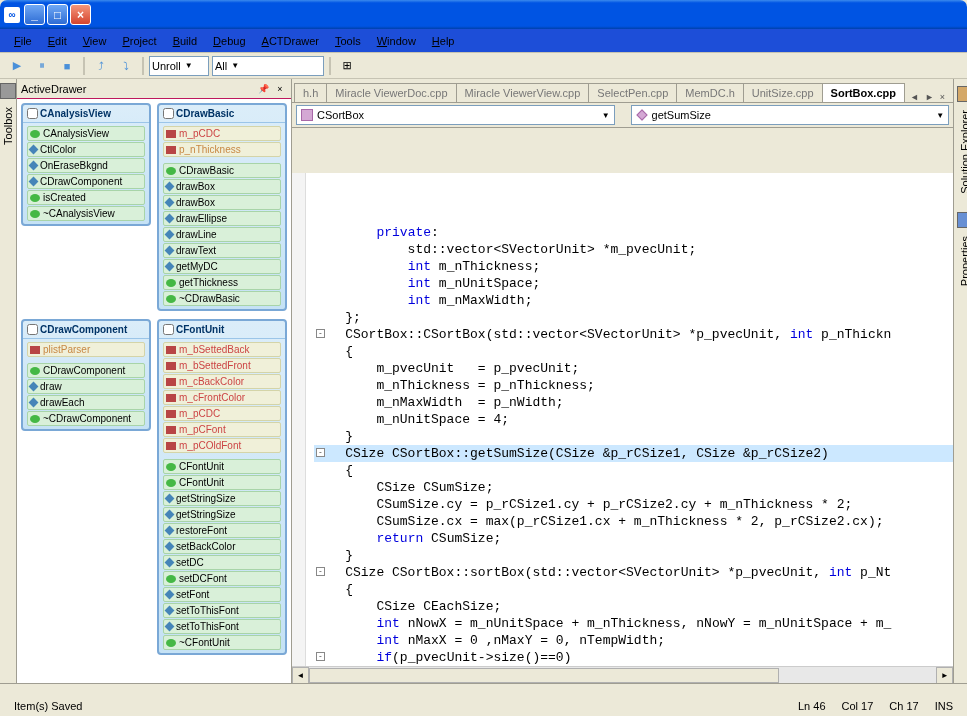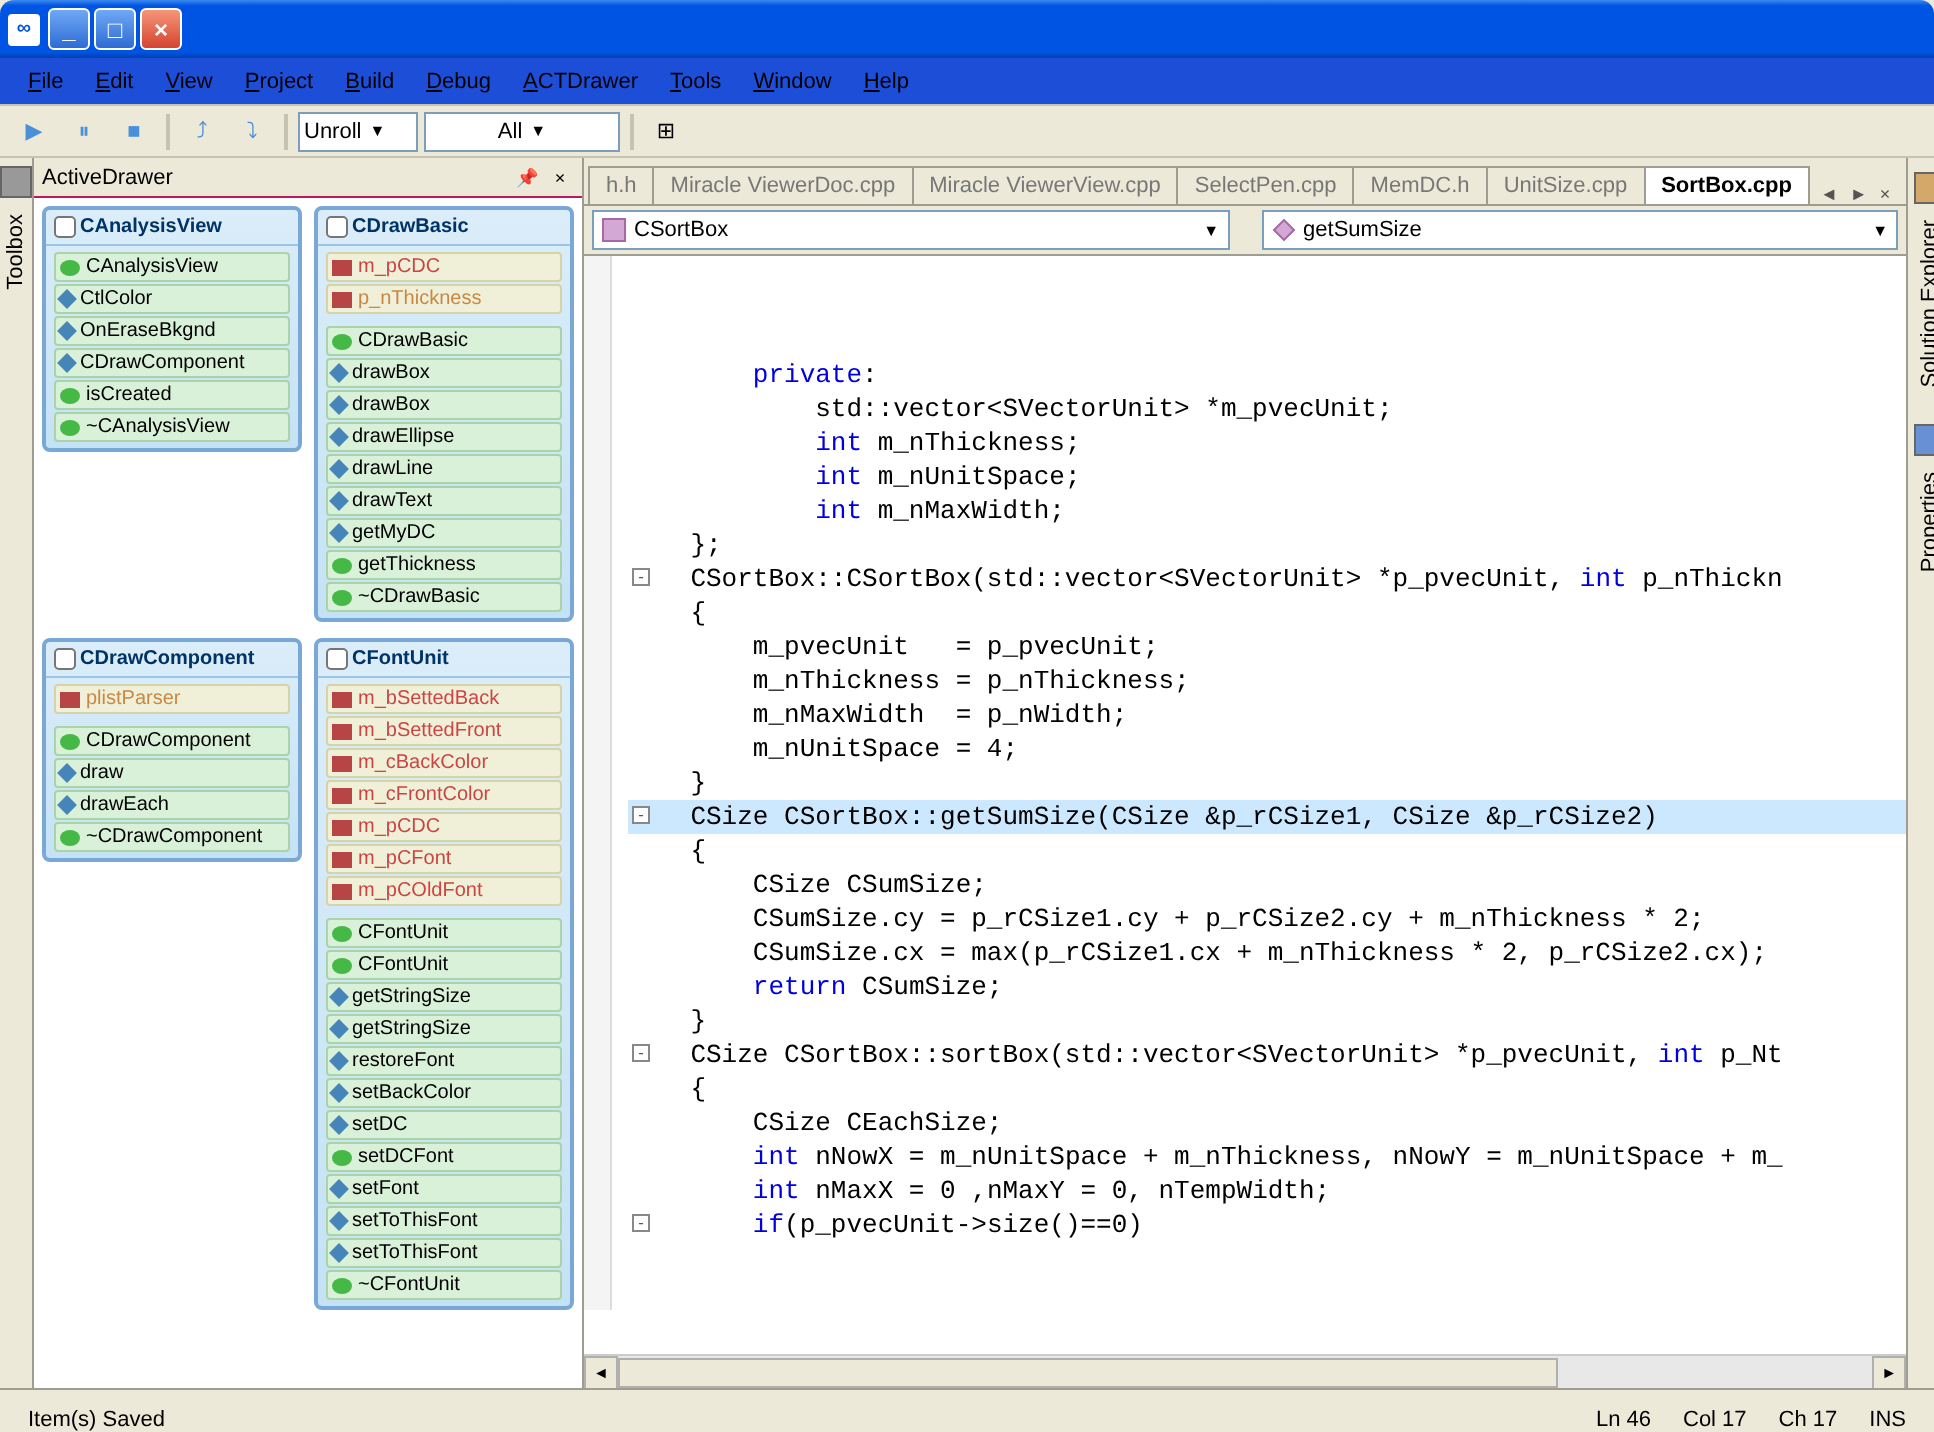--- a/index.html
+++ b/index.html
@@ -63,34 +63,34 @@
 .filetab.active { background: white; color: black; font-weight: bold; z-index: 1; }
 .tab-nav { margin-left: auto; display: flex; align-items: center; padding: 0 4px; gap: 2px;}
 .tab-nav span { font-size: 9px; padding: 0 2px; color: #555;}
 
 .combo-row { display: flex; background: #ece9d8; padding: 2px 4px; gap: 16px; border-bottom: 1px solid #9f9d91; }
 .editor-combo { flex: 1; background: white; border: 1px solid #7b9ebd; height: 20px; display: flex; align-items: center; padding: 0 4px; font-size: 11px; }
 .editor-combo .ico { width: 12px; height: 12px; margin-right: 4px; background: #d4a8d4; border: 1px solid #a868a8; }
 .editor-combo .ico.pink { background: #d4a8d4; transform: rotate(45deg); width: 8px; height: 8px; margin-right: 6px; margin-left: 2px;}
 .editor-combo .arrow { margin-left: auto; font-size: 8px; }
 
-.code-area { flex: 1; background: white; overflow: auto; position: relative; }
+.code-area { flex: 1; background: white; overflow: auto; position: relative; margin-top: 45px; }
 .code { font-family: "Courier New", monospace; font-size: 13px; line-height: 17px; white-space: pre; padding-left: 8px; position: relative; }
 .gutter { position: absolute; left: 0; top: 0; width: 14px; height: 100%; background: #f4f4f4; border-right: 1px solid #ddd; }
 .code-content { margin-left: 14px; }
 .fold { position: absolute; left: 2px; width: 9px; height: 9px; border: 1px solid #888; background: white; font-size: 8px; line-height: 7px; text-align: center; color: #555; font-family: monospace; }
 .kw { color: #0000dd; }
 .hl { background: #cce8ff; }
 
 
 .rvtab { width: 22px; background: #ece9d8; border-left: 1px solid #9f9d91; display: flex; flex-direction: column; align-items: center; padding-top: 4px; }
 .rvtab-item { display: flex; flex-direction: column; align-items: center; margin-bottom: 8px; border: 1px solid transparent; padding: 2px;}
 
 
-.statusbar { height: 22px; background: #ece9d8; border-top: 1px solid #9f9d91; display: flex; align-items: flex-end; padding: 0 6px; font-size: 11px; }
+.statusbar { height: 22px; background: #ece9d8; border-top: 1px solid #9f9d91; display: flex; align-items: flex-start; padding: 16px 6px; font-size: 11px; }
 .status-cell { padding: 0 8px; }
 .status-spacer { flex: 1; }
 
 
 .hscroll { height: 17px; background: #e8e8e8; border-top: 1px solid #ccc; display: flex; }
 .hscroll-btn { width: 17px; height: 17px; background: #ece9d8; border: 1px solid #b0b0b0; display: flex; align-items: center; justify-content: center; font-size: 8px; }
 .hscroll-track { flex: 1; position: relative; }
 .hscroll-thumb { position: absolute; height: 15px; top: 1px; background: #ece9d8; border: 1px solid #b0b0b0; left: 0; width: 75%; }
 </style>
 </head>
@@ -123,21 +123,21 @@
   <div class="tool-btn" style="color:#4a90d9;">⏸</div>
   <div class="tool-btn" style="color:#4a90d9;">■</div>
   <div class="tool-sep"></div>
   <div class="tool-btn" style="color:#4a90d9;">⤴</div>
   <div class="tool-btn" style="color:#4a90d9;">⤵</div>
   <div class="tool-sep"></div>
   <div class="tool-combo" style="width:60px;">
     <span>Unroll</span>
     <span class="arrow">▼</span>
   </div>
-  <div class="tool-combo" style="width:98px;justify-content:center;">
+  <div class="tool-combo" style="width:112px;">
     <span>All</span>
     <span class="arrow">▼</span>
   </div>
   <div class="tool-sep"></div>
   <div class="tool-btn">⊞</div>
 </div>
 
 <div class="main">
 
   <div class="vtab">

